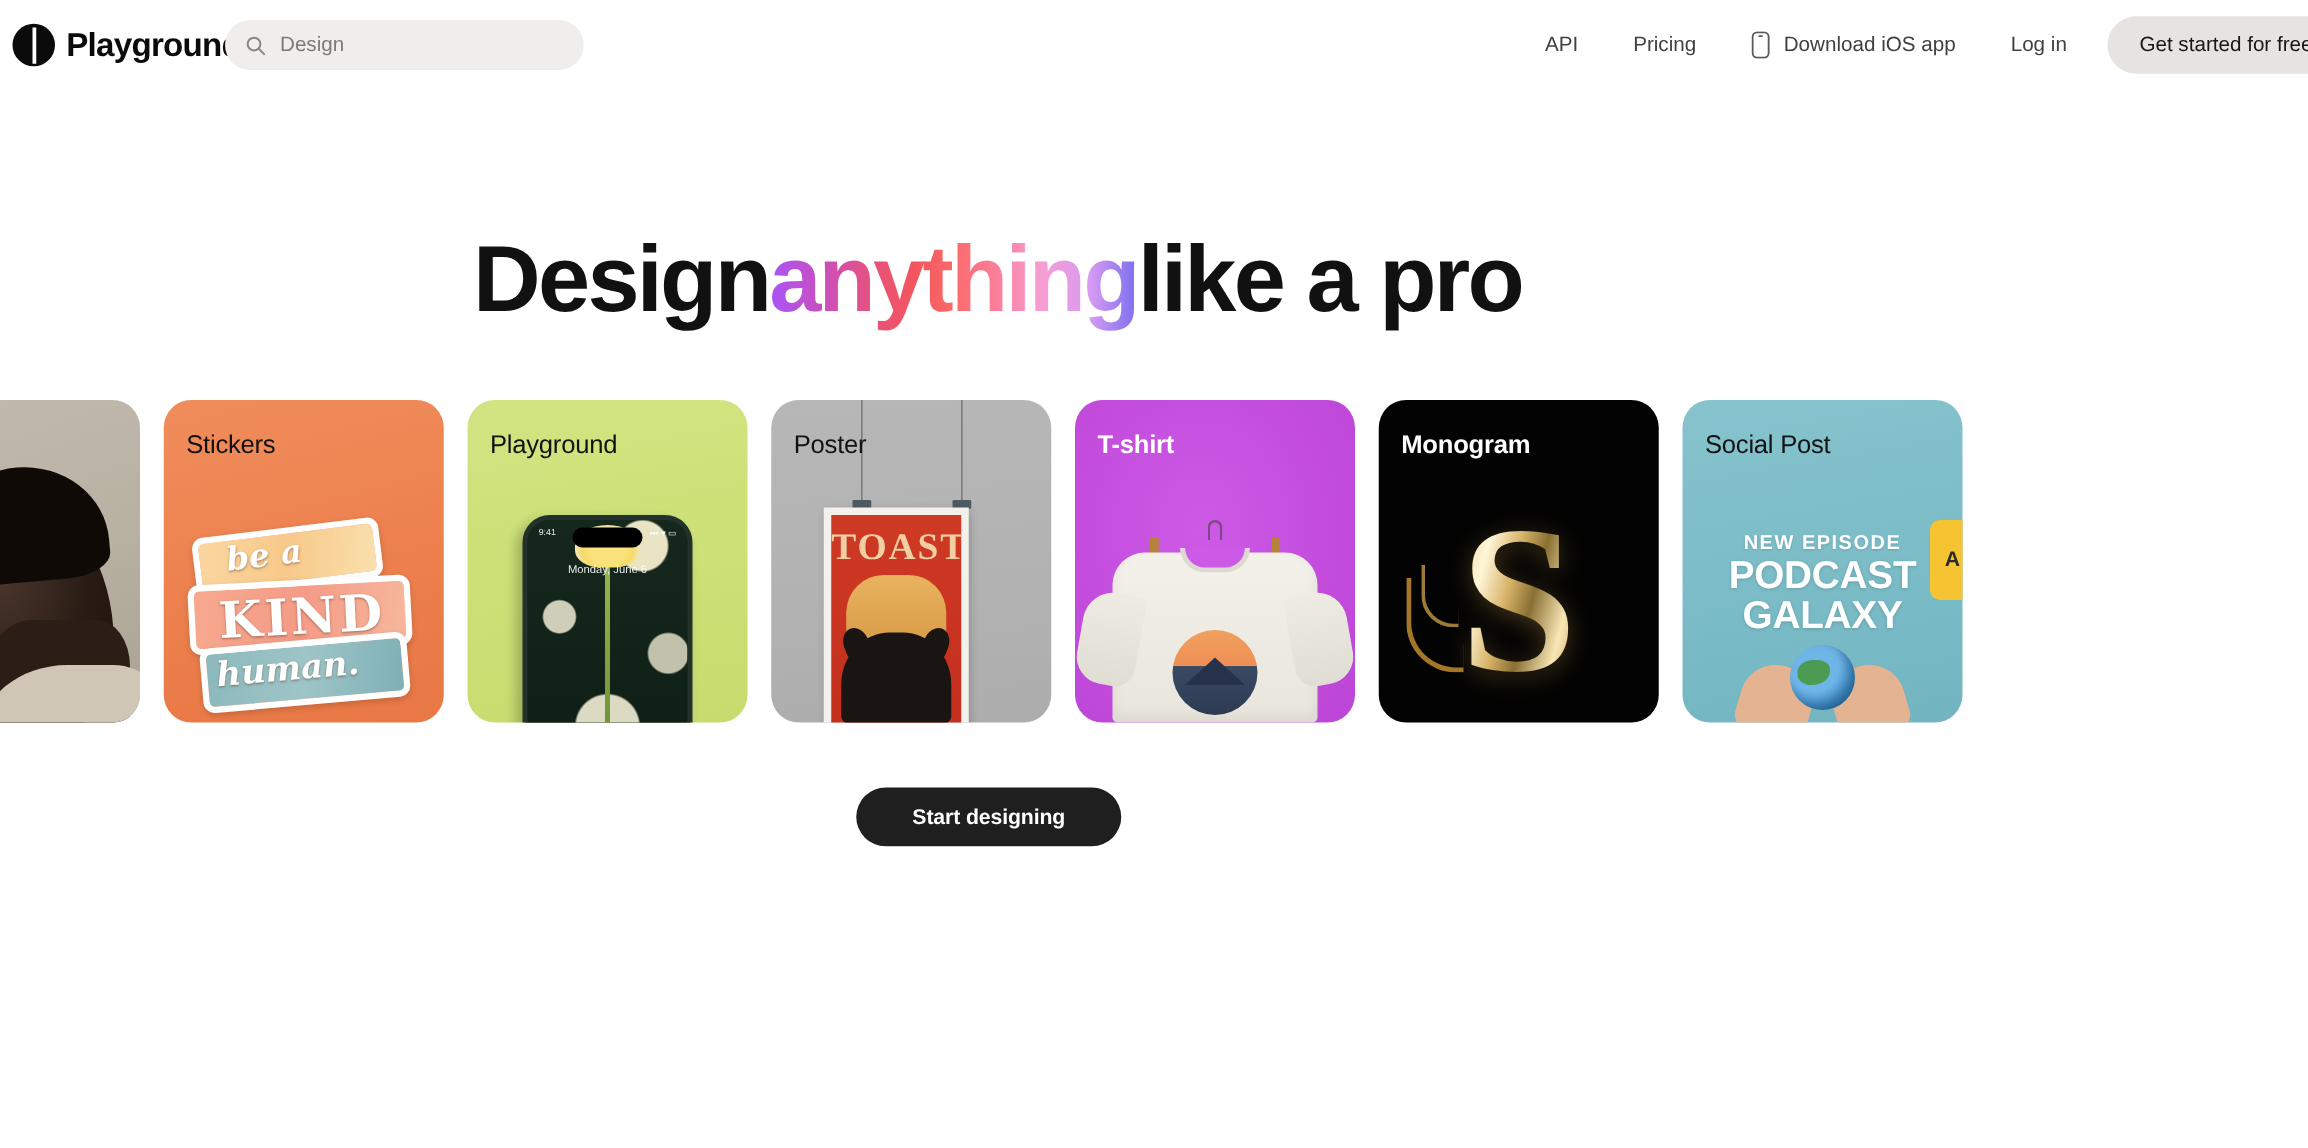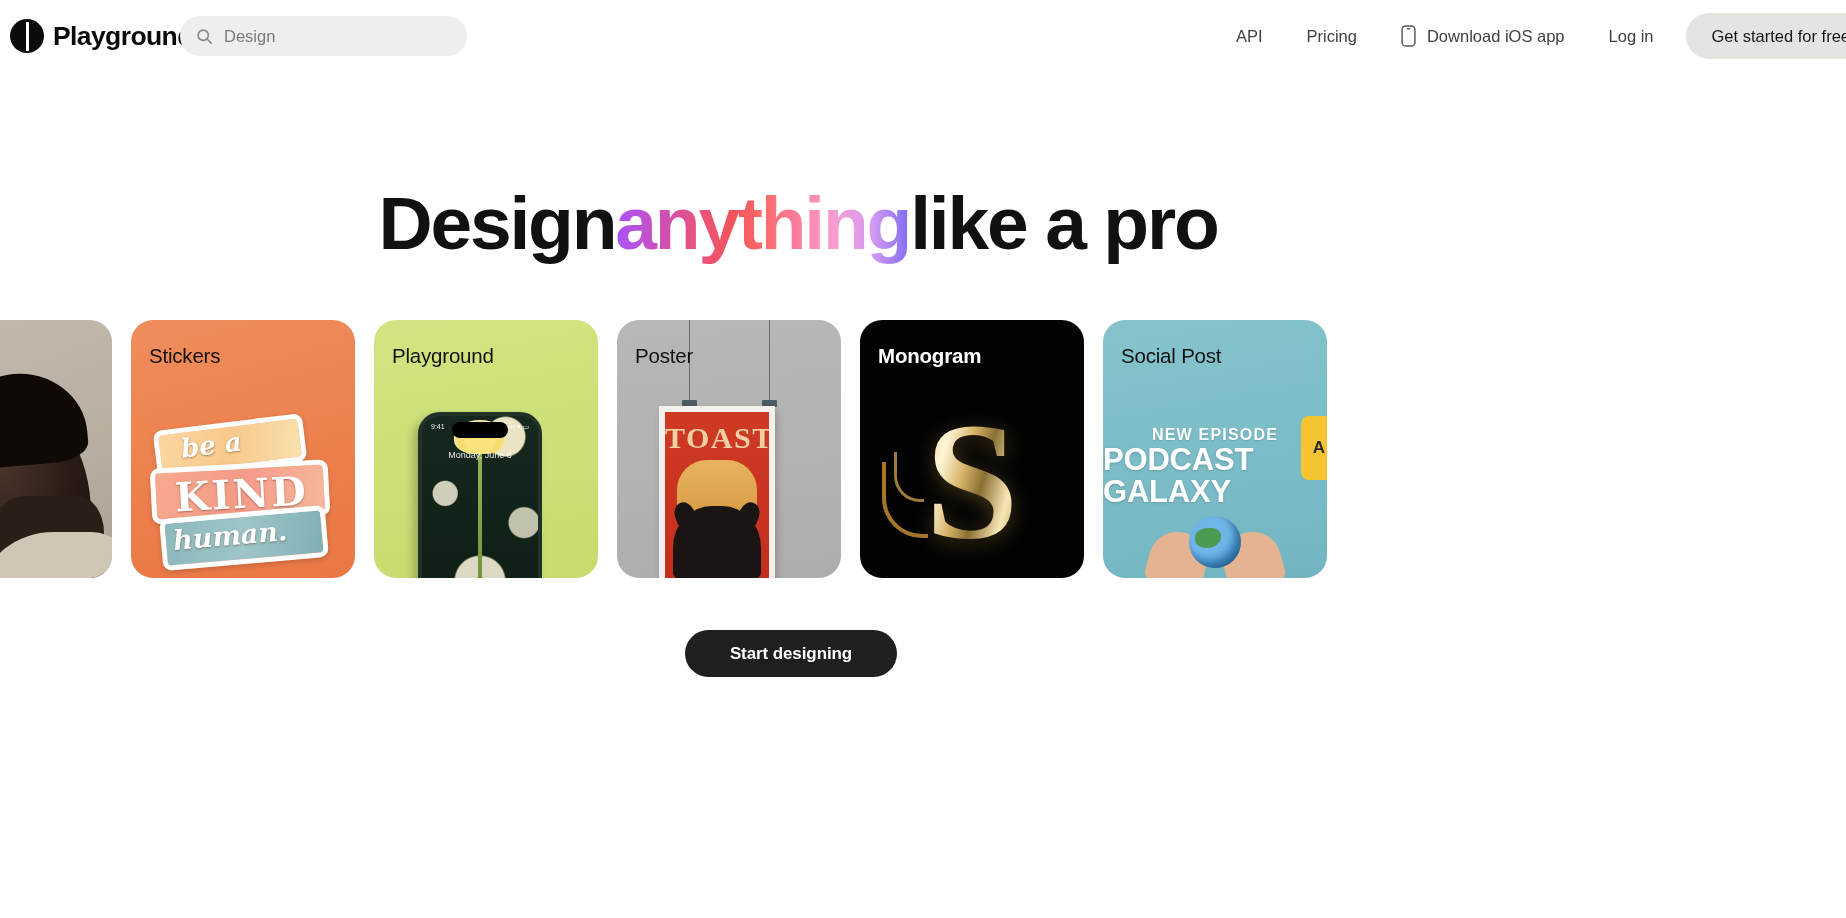--- a/index.html
+++ b/index.html
@@ -171,21 +171,21 @@
     white-space: nowrap;
   }
   .stk-t1 { top: 10px; left: 34px; font-size: 26px; transform: rotate(-7deg); }
   .stk-t2 { top: 50px; left: 28px; font-size: 40px; letter-spacing: 2px; transform: rotate(-3deg); font-style: normal; color:#fff; }
   .stk-t3 { top: 100px; left: 26px; font-size: 27px; transform: rotate(-5deg); }
 
   
   .c-wall { background: linear-gradient(170deg,#d2e482 0%, #cbe075 55%, #c6dc6e 100%); }
   .phone {
     position: absolute; left: 44px; top: 92px;
-    width: 124px; height: 180px;
+    width: 136px; height: 180px;
     background: #16231b;
     border: 4px solid #22312a;
     border-radius: 22px 22px 6px 6px;
     overflow: hidden;
     box-shadow: -5px 4px 9px rgba(0,0,0,.22);
   }
   .phone-bg {
     position: absolute; inset: 0;
     background:
       radial-gradient(circle at 72% 12%, rgba(245,238,205,.95) 0 11%, transparent 12%),
@@ -343,21 +343,21 @@
   
   .c-social { background: linear-gradient(170deg,#86c3cd 0%, #7bbcc7 55%, #72b5c1 100%); }
   .sp-top {
     position: absolute; left: 0; width: 100%; top: 106px;
     text-align: center; color: #ffffff; font-weight: 700;
     font-size: 16px; letter-spacing: 1.2px;
     text-shadow: 0 1px 2px rgba(0,0,0,.14);
   }
   .sp-big {
     position: absolute; left: 0; width: 100%; top: 124px;
-    text-align: left; color: #ffffff; font-weight: 700;
+    text-align: center; color: #ffffff; font-weight: 700;
     font-size: 31px; letter-spacing: -0.2px; line-height: 1.02;
     text-shadow: 0 1px 3px rgba(0,0,0,.16);
   }
   .sp-hands {
     position: absolute; left: 50%; bottom: -10px; margin-left: -66px;
     width: 132px; height: 74px;
   }
   .hand { position: absolute; bottom: 0; width: 58px; height: 56px; background: #e4b391; border-radius: 50% 50% 18% 18%; }
   .hand.l { left: 0; transform: rotate(16deg); }
   .hand.r { right: 0; transform: rotate(-16deg); }
@@ -481,20 +481,32 @@
         <div class="toast-slice"></div>
         <div class="toast-dog">
           <div class="dog-ear de1"></div>
             <div class="dog-ear de2"></div>
         </div>
       </div>
     </div>
     <div class="card-label">Poster</div>
   </div>
 
+  <div class="card c-tee">
+    <div class="hook"></div>
+    <div class="hanger"></div>
+    <div class="hanger-bar"></div>
+    <div class="shirt">
+      <div class="sleeve sl-l"></div>
+      <div class="sleeve sl-r"></div>
+      <div class="collar"></div>
+      <div class="tee-art"></div>
+    </div>
+    <div class="card-label light">T-shirt</div>
+  </div>
 
   <div class="card c-mono">
     <div class="mono-flourish"></div>
     <div class="mono-flourish2"></div>
     <div class="mono-s">S</div>
     <div class="card-label light">Monogram</div>
   </div>
 
   <div class="card c-social">
     <div class="sp-top">NEW EPISODE</div>

